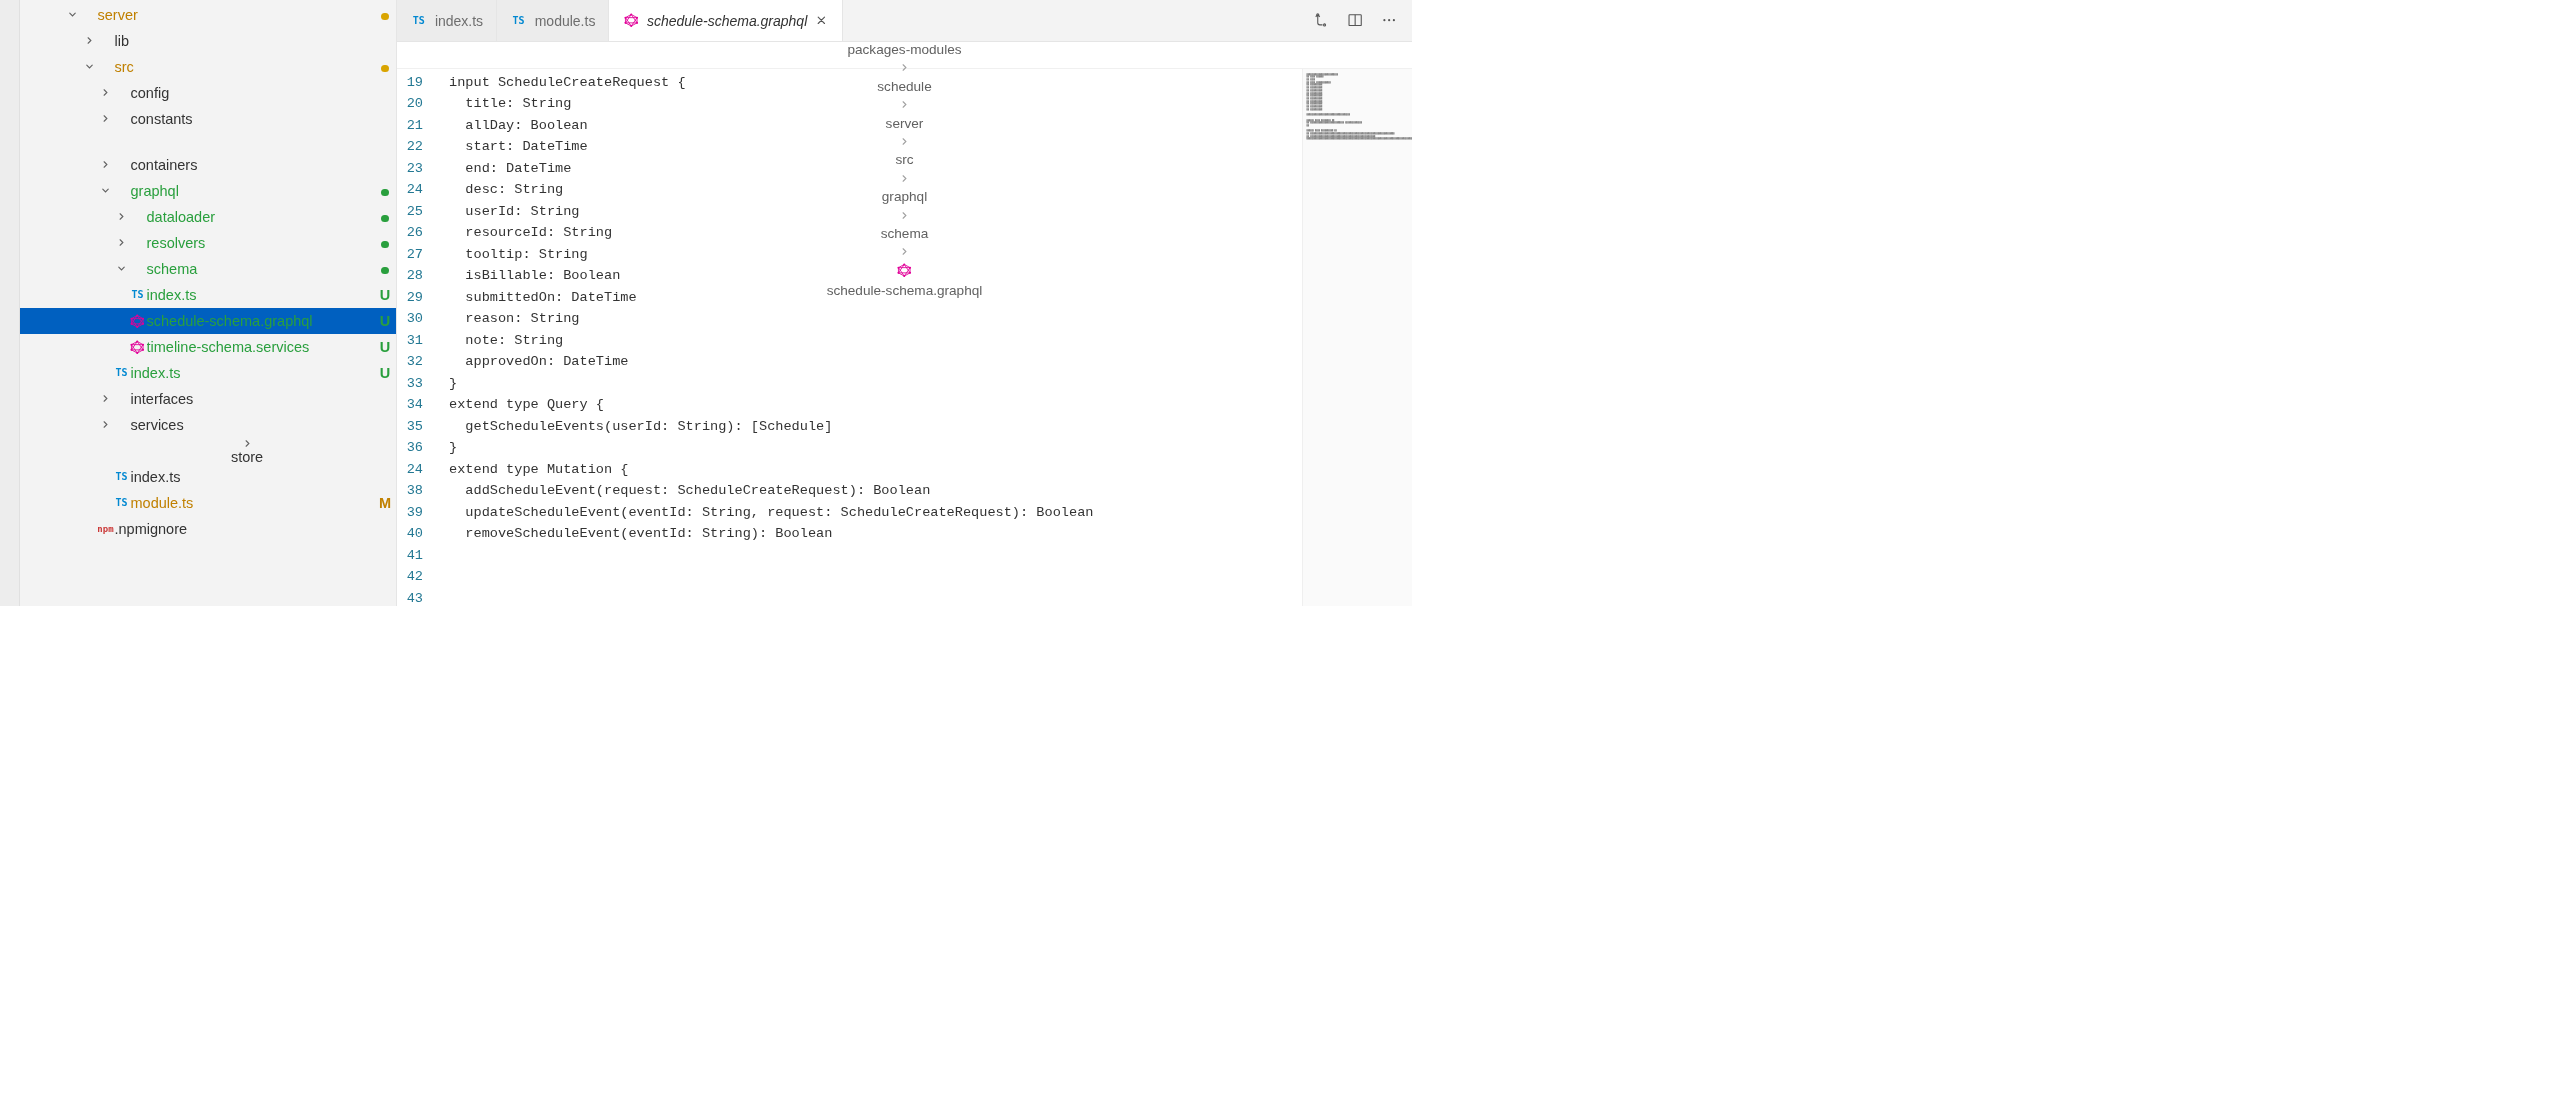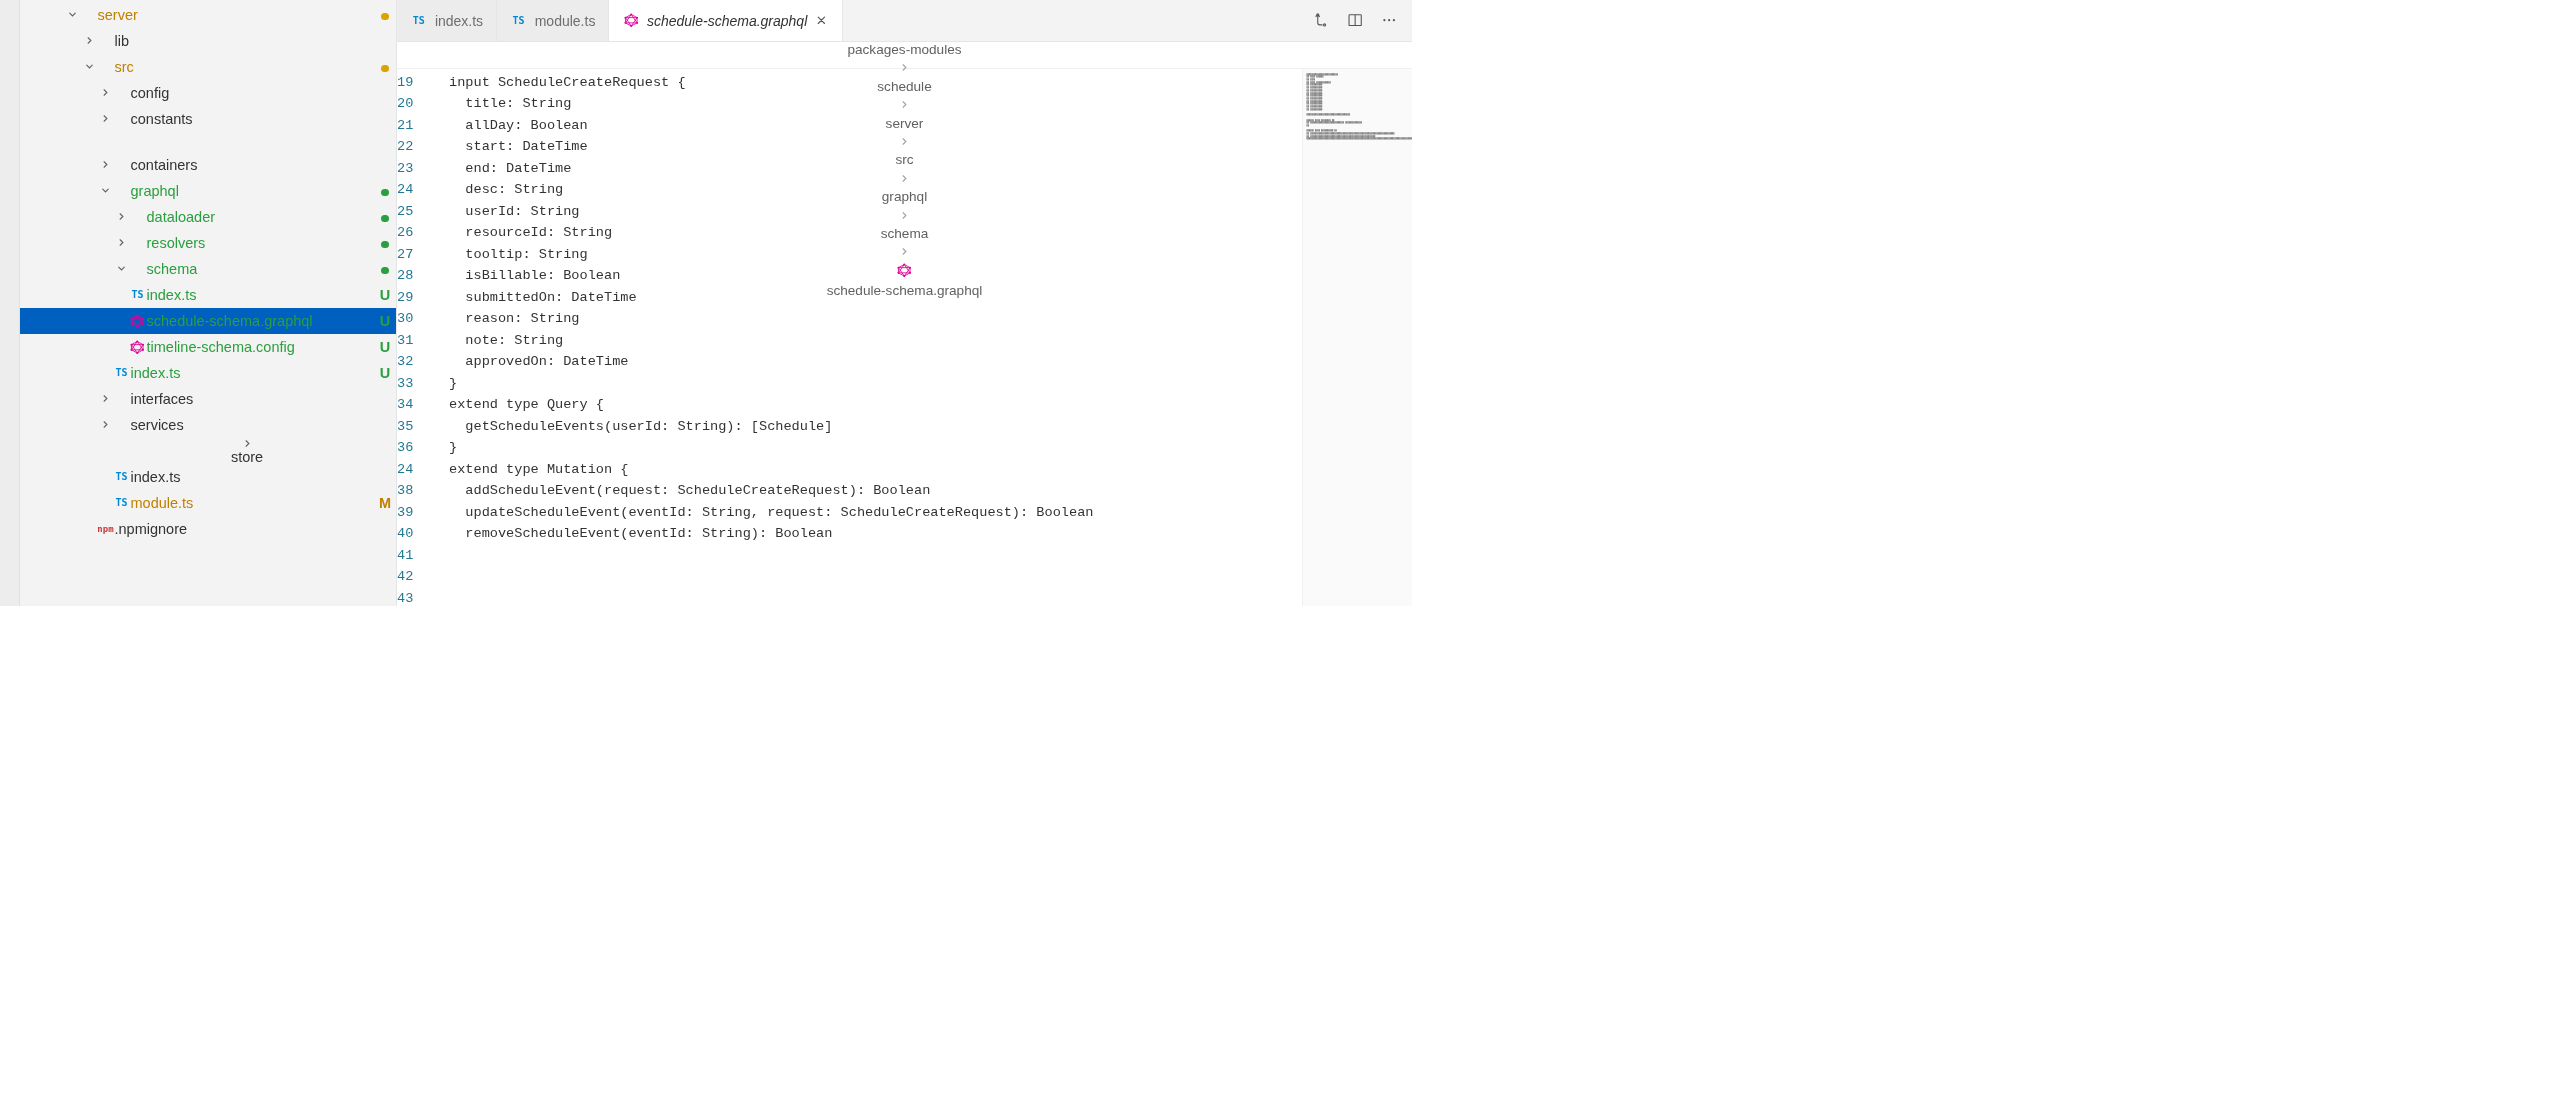--- a/index.html
+++ b/index.html
@@ -92,21 +92,21 @@
 .tab.active .tab-label { font-style: italic; }
 .tab .close { width: 14.5px; height: 14.5px; display: flex; align-items: center; justify-content: center; border-radius: 2.7px; }
 .tab-actions { margin-left: auto; display: flex; align-items: center; gap: 18px; padding: 0 14.5px; color: #555; }
 .tab-action-icon { width: 16.3px; height: 16.3px; cursor: pointer; }
 .breadcrumbs { height: 27px; display: flex; align-items: center; padding: 0 16.3px; font-size: 13.6px; color: #616161; border-bottom: 0.9px solid #f0f0f0; gap: 5.4px; flex-direction: column; }
 .breadcrumbs .crumb { cursor: pointer; }
 .breadcrumbs .sep { color: #a0a0a0; }
 .editor-area { flex: 1; display: flex; overflow: hidden; position: relative; }
 .gutter {
   width: 52px;
-  text-align: left;
+  text-align: center;
   padding-right: 16.3px;
   color: #237893;
   font-family: Menlo, Consolas, "Courier New", monospace;
   font-size: 13.6px;
   line-height: 21.5px;
   padding-top: 2.7px;
   user-select: none;
 }
 .code {
   flex: 1;
@@ -284,21 +284,21 @@
                   <circle cx="50" cy="10" r="7"></circle>
                   <circle cx="90" cy="32" r="7"></circle>
                   <circle cx="90" cy="68" r="7"></circle>
                   <circle cx="50" cy="90" r="7"></circle>
                   <circle cx="10" cy="68" r="7"></circle>
                   <circle cx="10" cy="32" r="7"></circle>
                 </g>
               </svg>
             </span>
           </span>
-          <span class="label folder-git-u">timeline-schema.config</span>
+          <span class="label folder-git-u">timeline-schema.services</span>
           <span class="status"><span class="status-u">U</span></span>
         </div>
         <div class="tree-row" style="padding-left: 78px;">
           <span class="chevron"></span>
           <span class="icon">
             <span class="file-icon-ts">TS</span>
           </span>
           <span class="label folder-git-u">index.ts</span>
           <span class="status"><span class="status-u">U</span></span>
         </div>

